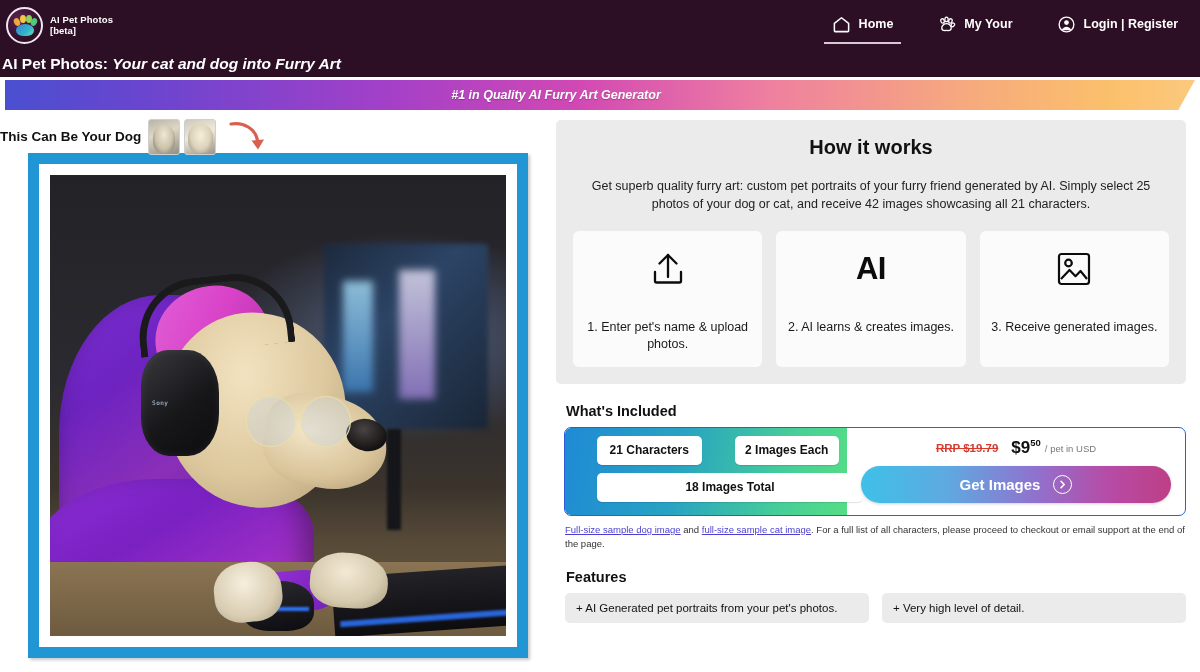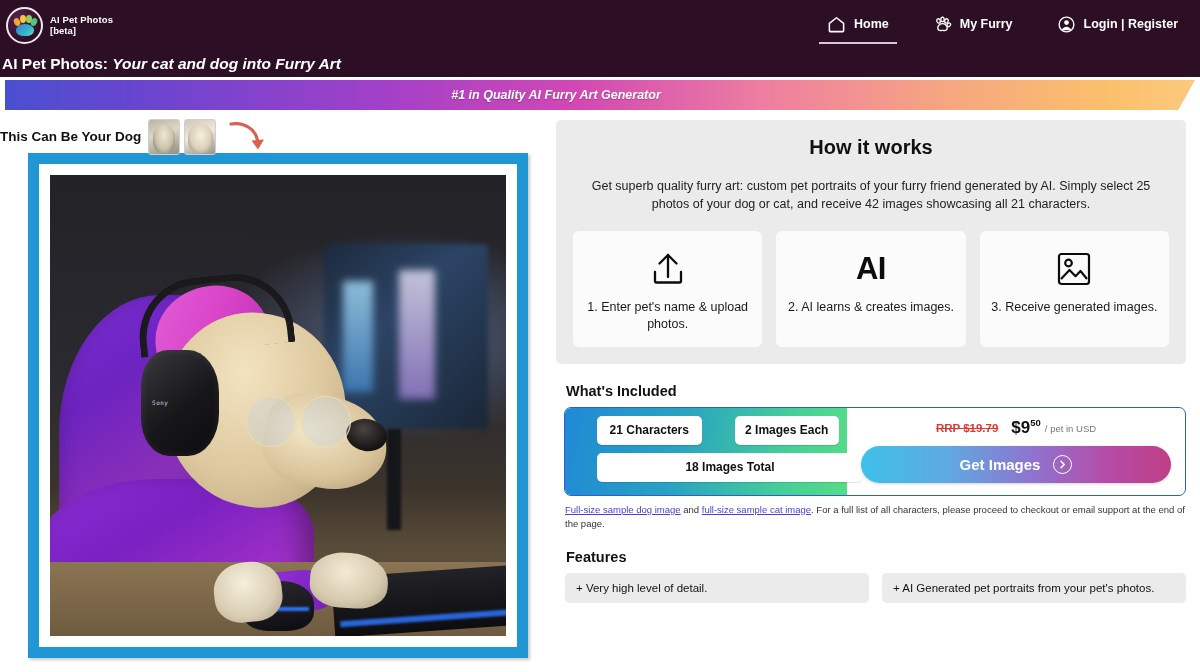--- a/index.html
+++ b/index.html
@@ -254,21 +254,21 @@
     padding:16px 17px 17px 17px;
   }
   .hiw h2 { text-align:center; font-size:20px; font-weight:700; color:#111; }
   .hiw p {
     text-align:center; font-size:12.5px; color:#222; line-height:1.4;
     margin-top:19px; padding:0 6px;
   }
   .steps { display:flex; gap:14px; margin-top:18px; }
   .step {
     flex:1; background:#fbfbfb; border-radius:6px; padding:16px 8px 14px;
-    display:flex; flex-direction:column; align-items:center; gap:8px;
+    display:flex; flex-direction:column; align-items:center; gap:28px;
   }
   .step-ico { height:44px; display:flex; align-items:center; justify-content:center; }
   .step-ico svg { display:block; }
   .step-ico .ai-text { font-size:31px; font-weight:700; letter-spacing:-.5px; color:#0c0c0c; }
   .step-label { font-size:12.5px; color:#1a1a1a; text-align:center; line-height:1.35; }
 
   .sect-h { font-size:14.5px; font-weight:700; color:#111; margin:19px 0 8px 10px; }
 
   .incl {
     margin-right:14px; margin-left:8px;
@@ -351,21 +351,21 @@
     <div class="nav-item">
       <span class="nav-ico">
         <svg viewBox="0 0 24 24" fill="none" stroke="#fff" stroke-width="1.6">
           <ellipse cx="7" cy="7.5" rx="2.1" ry="2.8" transform="rotate(-18 7 7.5)"></ellipse>
           <ellipse cx="12" cy="5.6" rx="2.1" ry="2.9"></ellipse>
           <ellipse cx="17" cy="7.5" rx="2.1" ry="2.8" transform="rotate(18 17 7.5)"></ellipse>
           <ellipse cx="20" cy="12.4" rx="2" ry="2.5" transform="rotate(34 20 12.4)"></ellipse>
           <path d="M12 11c3.2 0 6 2.6 6 5.3 0 2.2-1.8 3.4-4 3.4-1 0-1.4-.4-2-.4s-1 .4-2 .4c-2.2 0-4-1.2-4-3.4C6 13.6 8.8 11 12 11z"></path>
         </svg>
       </span>
-      <span>My Furry</span>
+      <span>My Your</span>
     </div>
     <div class="nav-item">
       <span class="nav-ico">
         <svg viewBox="0 0 24 24" fill="none" stroke="#fff" stroke-width="1.7">
           <circle cx="12" cy="12" r="9.3"></circle>
           <circle cx="12" cy="9.6" r="3" fill="#fff" stroke="none"></circle>
           <path d="M5.9 19.3c1.2-3 3.5-4.5 6.1-4.5s4.9 1.5 6.1 4.5" fill="#fff" stroke="none"></path>
         </svg>
       </span>
       <span>Login | Register</span>
@@ -501,18 +501,18 @@
       </div>
     </div>
 
     <div class="fineprint">
       <a href="#">Full-size sample dog image</a><span> and </span><a href="#">full-size sample cat image</a><span>. For a full list of all characters, please proceed to checkout or email support at the end of the page.</span>
     </div>
 
     <div class="sect-h">Features</div>
 
     <div class="feat-row">
+      <div class="feat">+ AI Generated pet portraits from your pet's photos.</div>
       <div class="feat">+ Very high level of detail.</div>
-      <div class="feat">+ AI Generated pet portraits from your pet's photos.</div>
     </div>
 
   </div>
 </div>
 
 </body></html>

